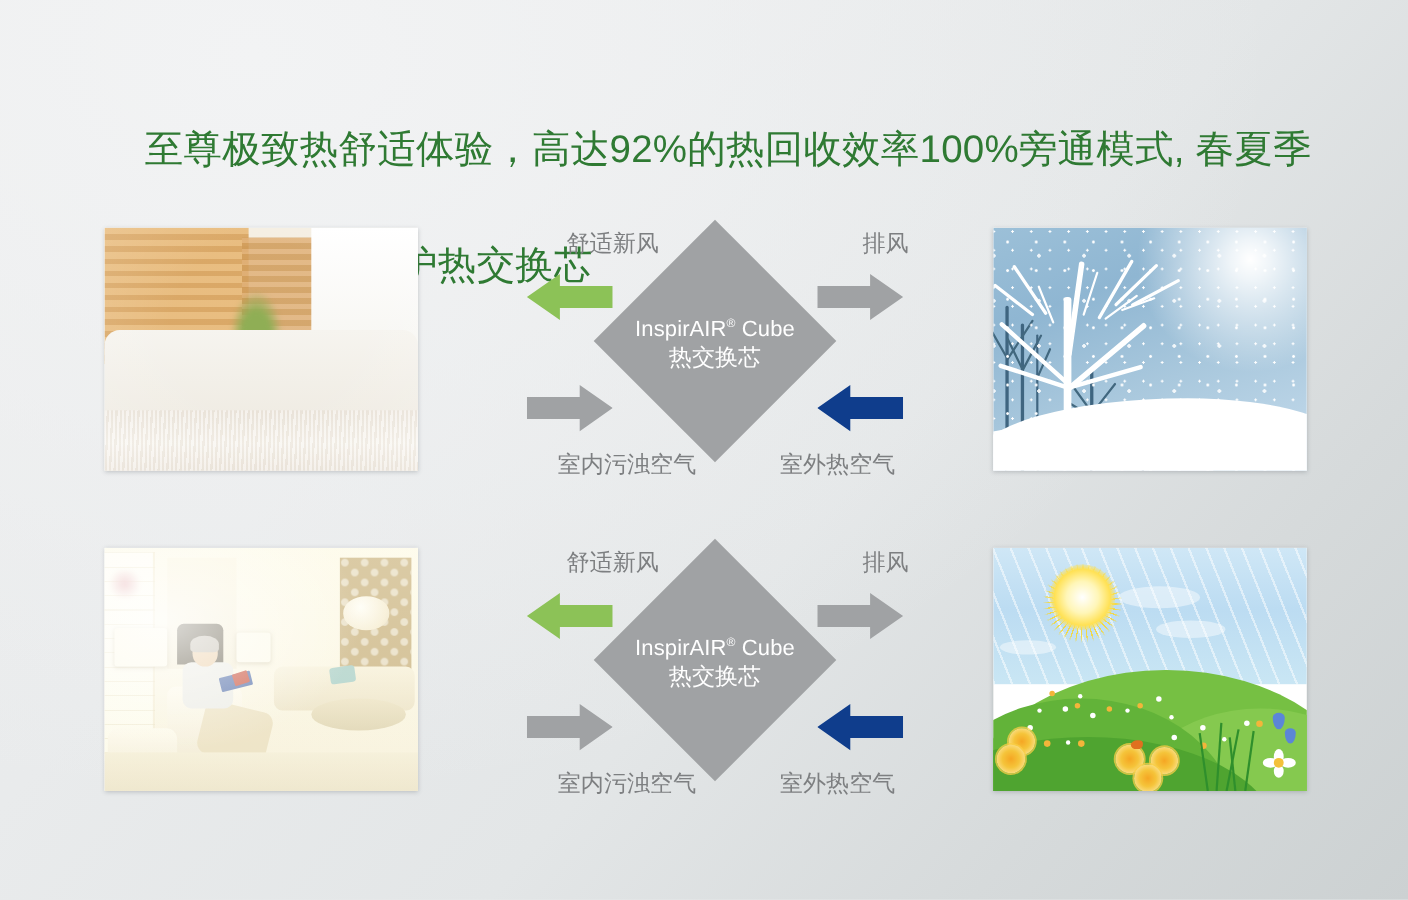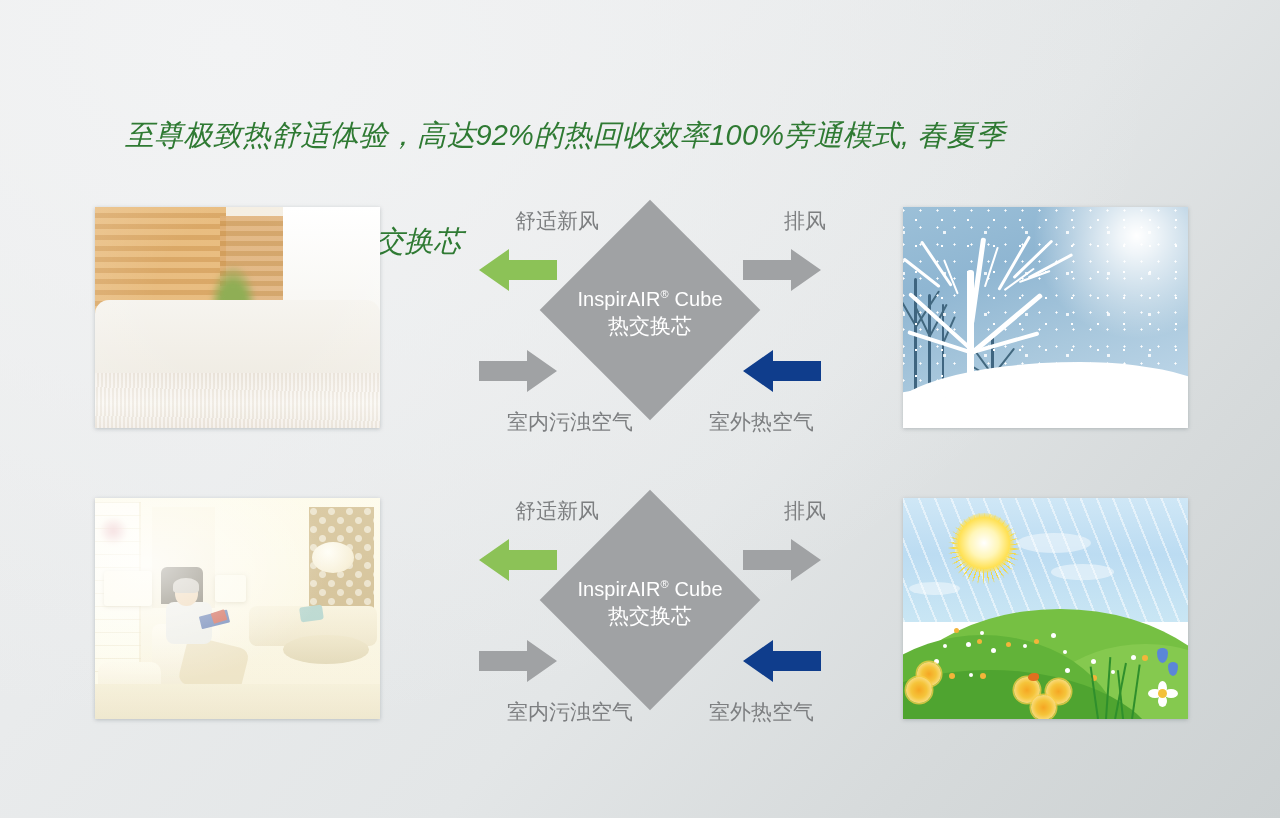--- a/index.html
+++ b/index.html
@@ -24,26 +24,25 @@
     overflow: hidden;
   }
 
   
   .title {
     position: absolute;
     left: 92px;
     top: 56px;
     width: 1130px;
     color: #2f7a33;
-    font-size: 29px;
+    font-size: 35px;
     line-height: 53px;
     letter-spacing: 0.2px;
     font-weight: 400;
     white-space: pre-wrap;
-    font-style: italic;
   }
 
   
   .photo {
     position: absolute;
     overflow: hidden;
     box-shadow: 0 1px 4px rgba(80,90,95,0.30);
     background: #ffffff;
   }
   .photo-inner { position: absolute; inset: 0; overflow: hidden; }

